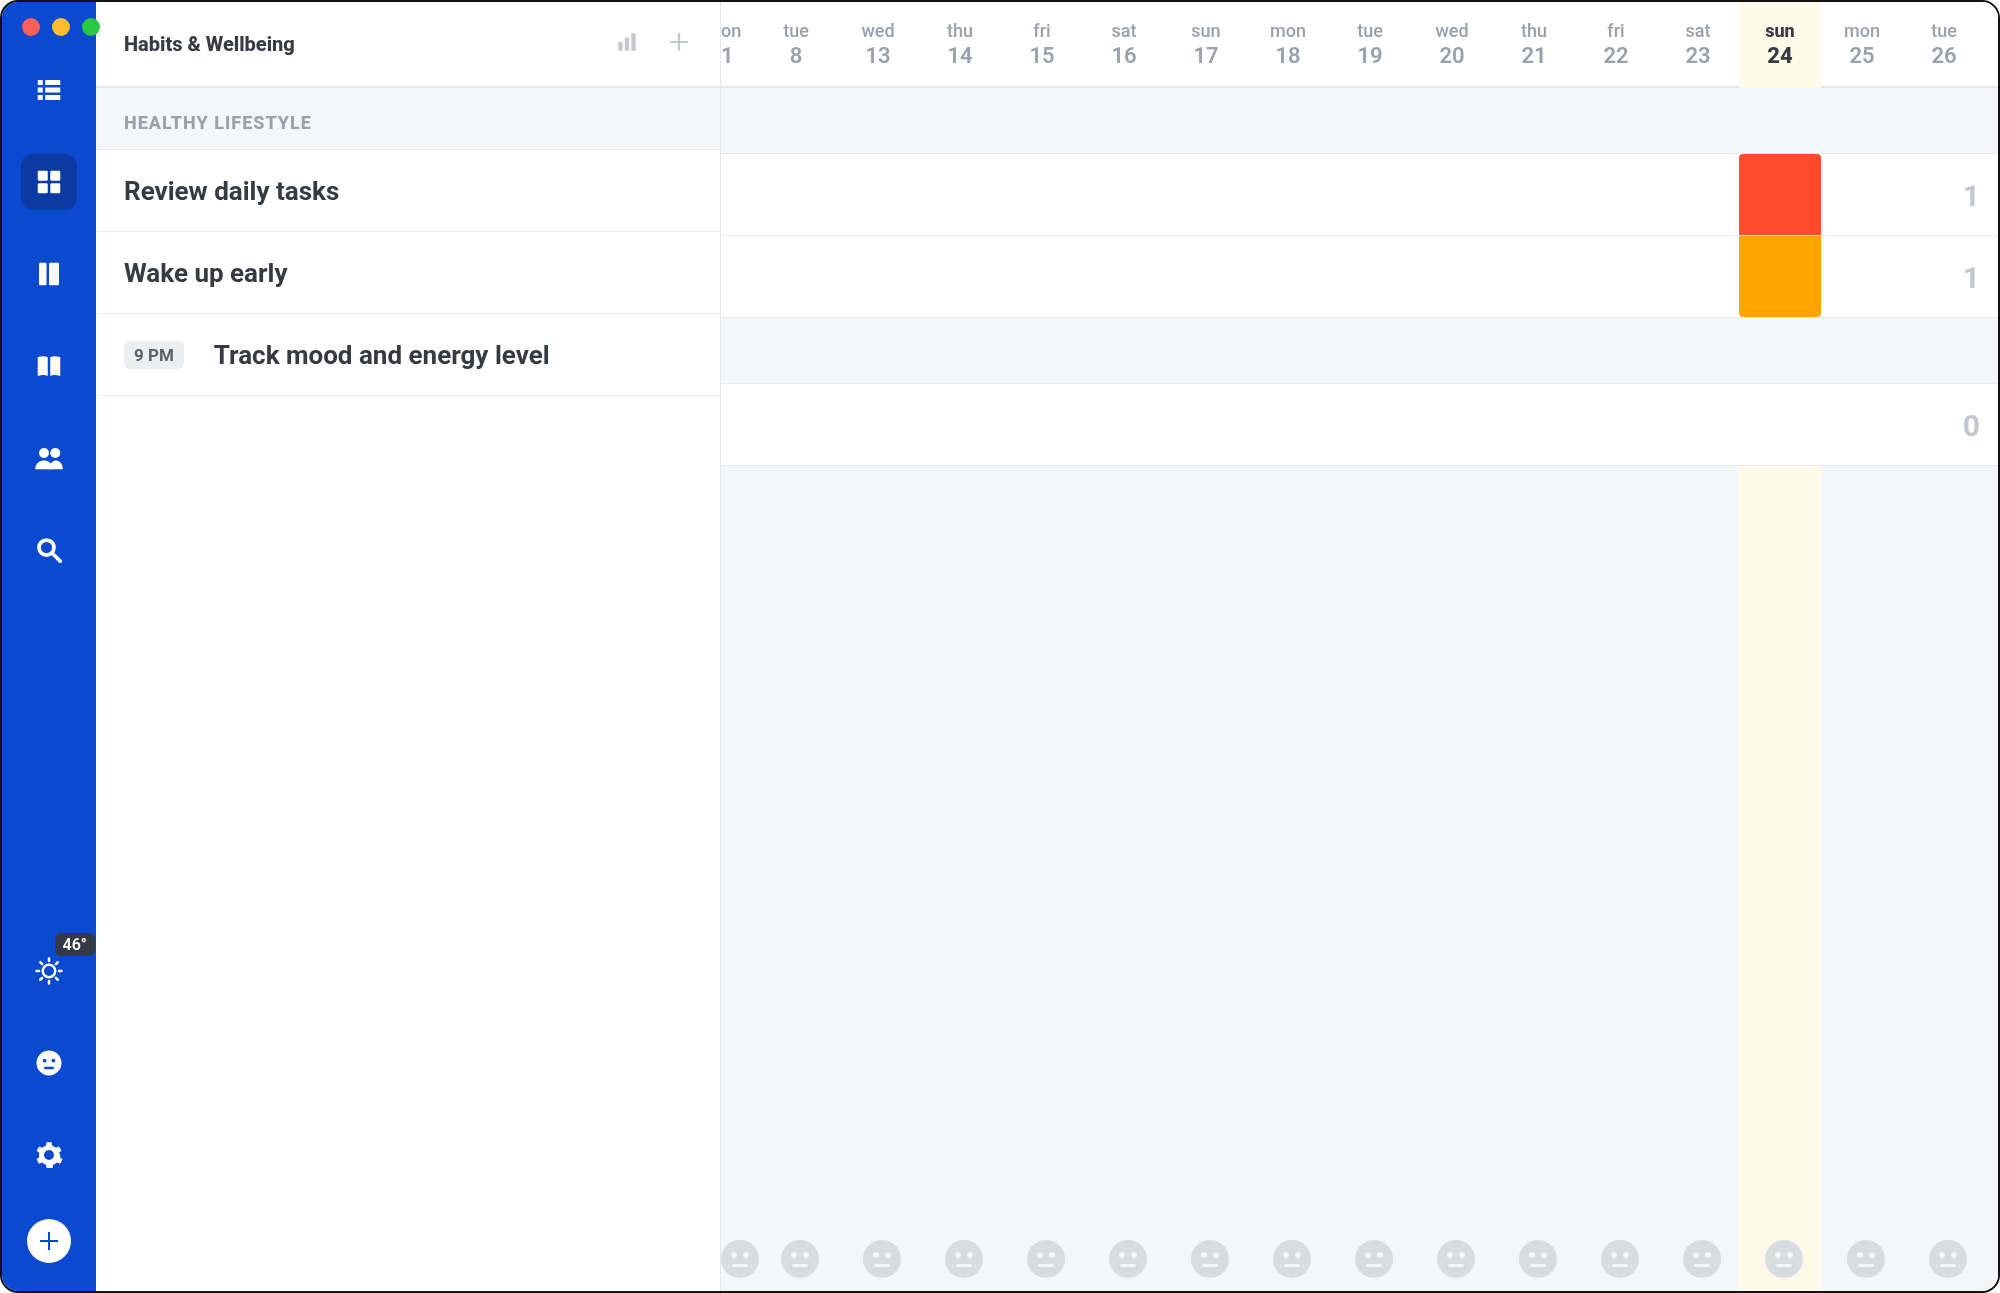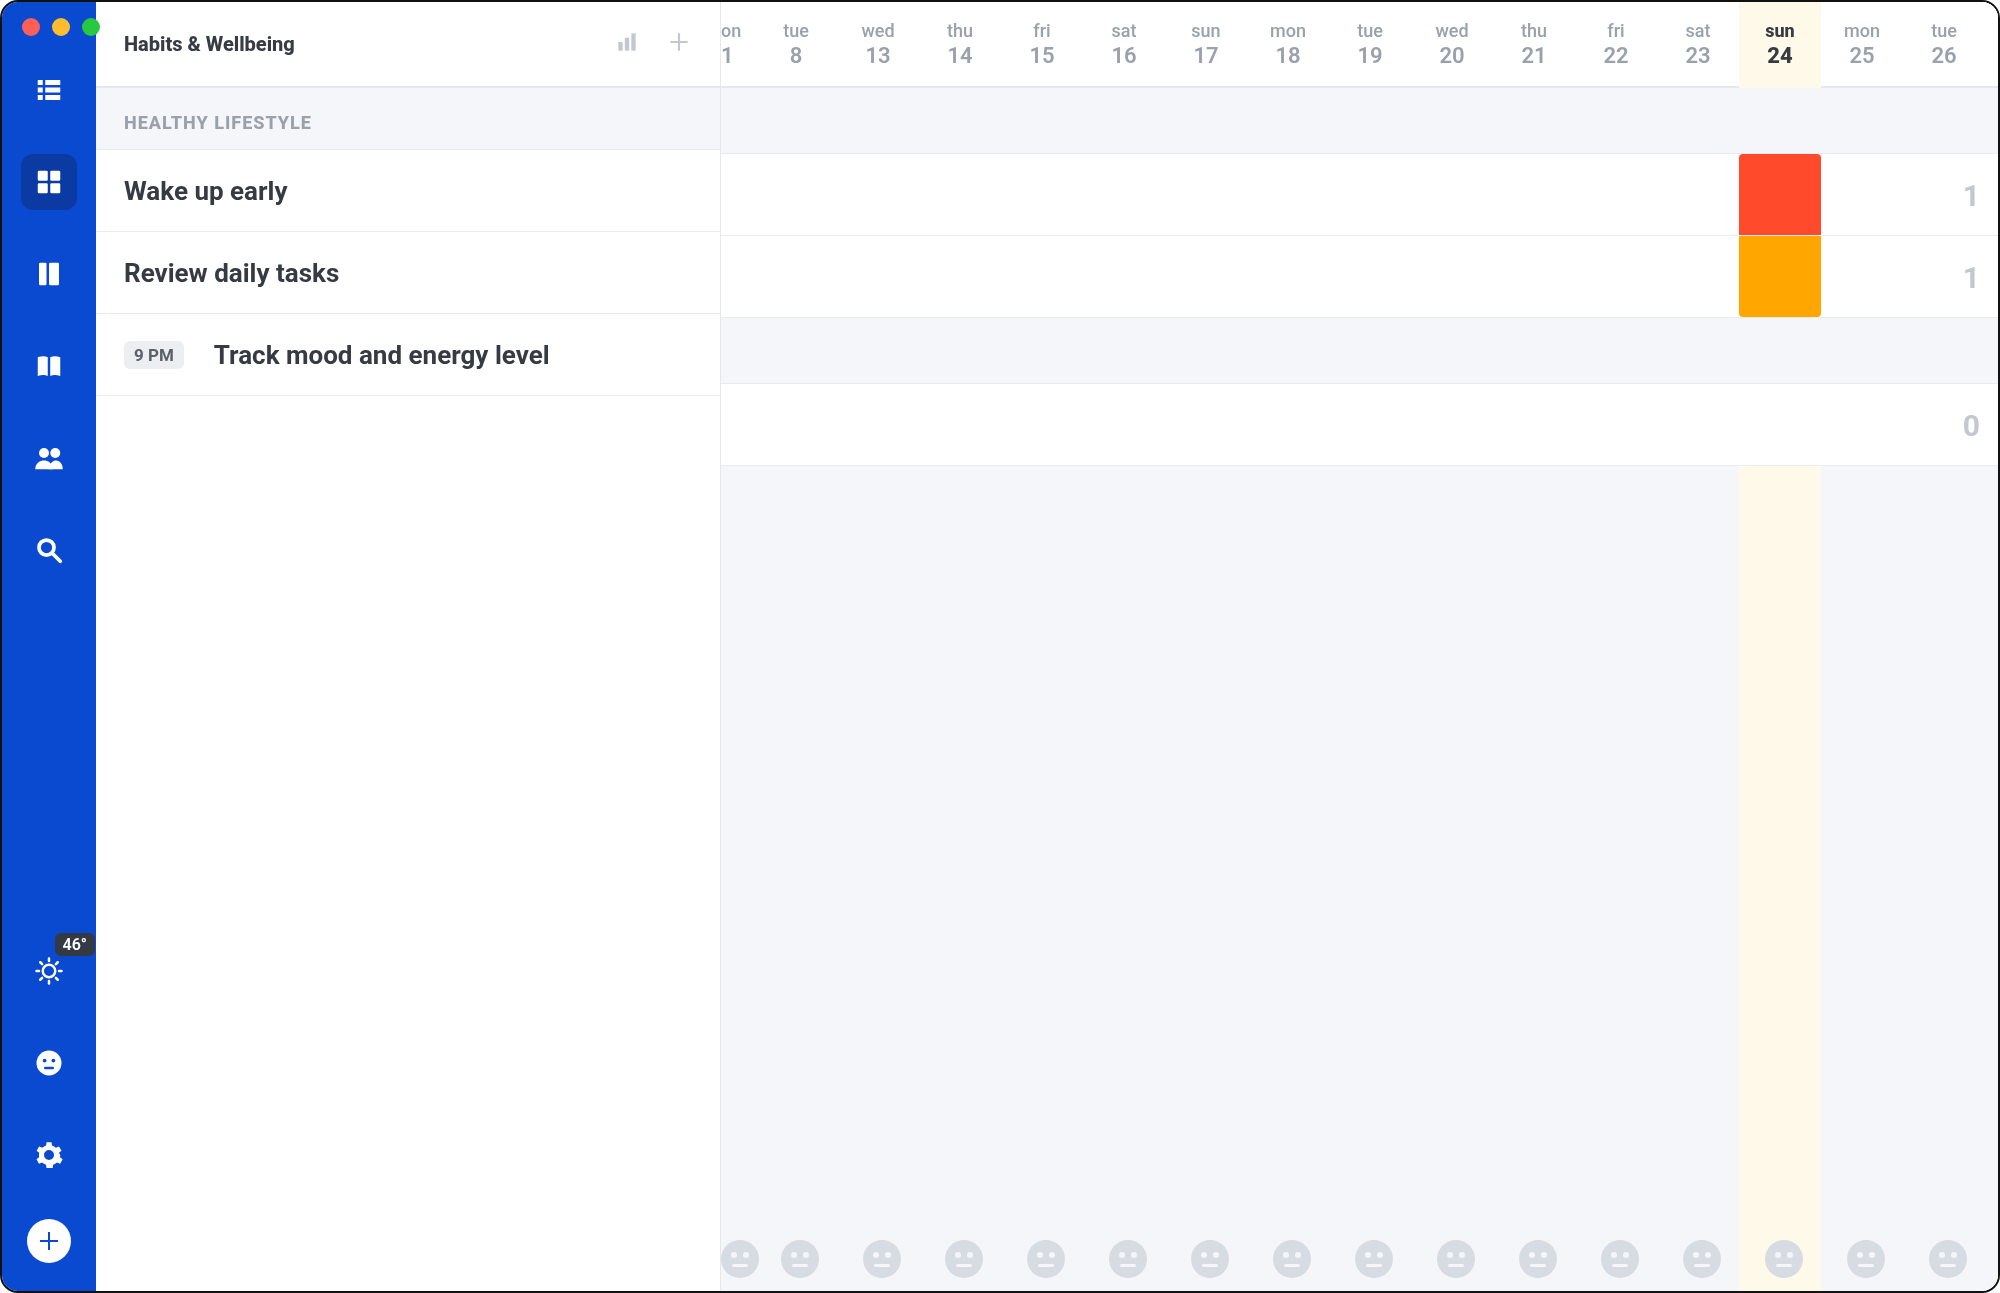--- a/index.html
+++ b/index.html
@@ -388,24 +388,24 @@
               <svg viewBox="0 0 24 24">
                   <path d="M11 4h2v16h-2z"></path>
                   <path d="M4 11h16v2H4z"></path>
                 </svg>
             </span>
           </div>
         </div>
         <div class="left-body" id="left-body">
             <div class="section-header">HEALTHY LIFESTYLE</div>
             <div class="habit-row">
+              <span class="habit-title">Review daily tasks</span>
+            </div>
+            <div class="habit-row">
               <span class="habit-title">Wake up early</span>
-            </div>
-            <div class="habit-row">
-              <span class="habit-title">Review daily tasks</span>
             </div>
             <div class="habit-row">
               <span class="time-badge">9 PM</span>
               <span class="habit-title">Track mood and energy level</span>
             </div>
           </div>
       </div>
 
       <div class="right-panel">
         <div class="today-highlight" id="today-highlight" style="left: 1018px;"></div>

